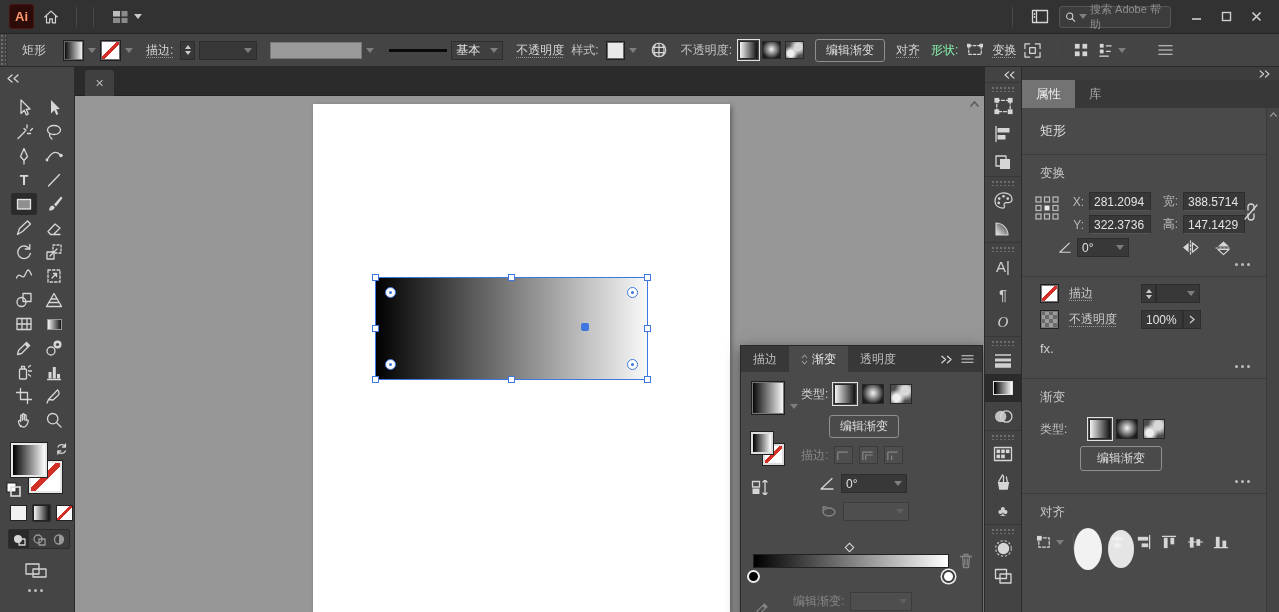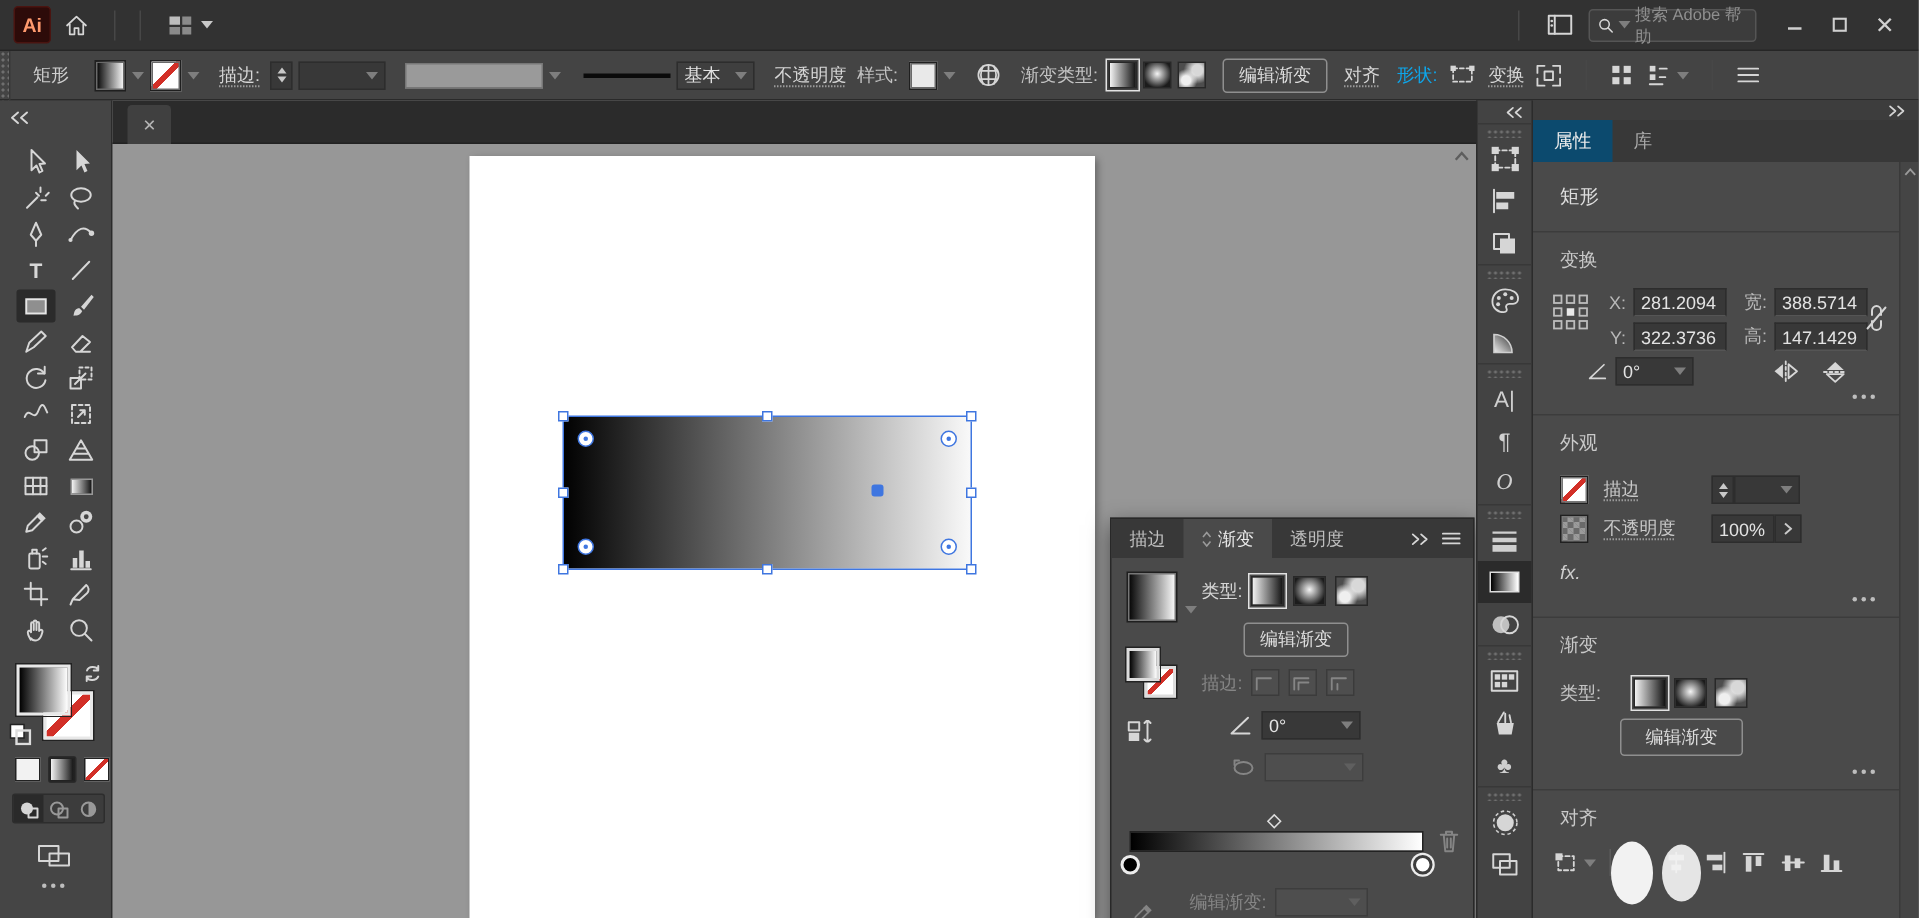--- a/index.html
+++ b/index.html
@@ -115,21 +115,21 @@
   .strip-grip { height:6px; margin:0 6px; }
   .sicon { height:28px; display:flex; align-items:center; justify-content:center; color:#cfcfcf; }
   .sicon.active { background:#2b2b2b; }
   .schar { font-size:15px; color:#cfcfcf; }
 
   
   #props { width:257px; background:#4a4a4a; position:relative; font-size:12px; }
   #props-head { height:13px; display:flex; justify-content:flex-end; align-items:center; padding-right:8px; background:#3d3d3d; }
   #props-tabs { height:28px; background:#383838; display:flex; align-items:stretch; }
   .ptab { padding:0 14px; display:flex; align-items:center; font-size:12.5px; color:#a8a8a8; }
-  .ptab.active { background:#0c4a6e; color:#ededed; }
+  .ptab.active { background:#737373; color:#ededed; }
   #props-scroll { position:absolute; right:0; top:41px; width:13px; bottom:0; display:flex; flex-direction:column; align-items:center; background:#454545; border-left:1px solid #3a3a3a; }
   #props-body { position:absolute; left:0; top:41px; right:13px; bottom:0; padding:8px 0 0 0; overflow:hidden; }
   .sec-title { color:#c9c9c9; font-size:12.5px; padding:4px 0 6px 18px; }
   .divider { border-top:1px solid #3c3c3c; margin:6px 0; }
   .more-row { display:flex; justify-content:flex-end; padding:2px 16px 4px 0; }
   #objtype { color:#dedede; font-size:13px; padding:6px 0 8px 18px; }
   .trow { display:flex; align-items:center; gap:5px; margin:4px 0 4px 44px; }
   .tlabel { color:#b9b9b9; width:18px; text-align:right; }
   .tlabel.w { width:22px; }
   .tin { width:62px; }
@@ -241,29 +241,29 @@
     <span class="dotlink" style="margin-left:6px;">不透明度</span>
     <span style="color:#c3c3c3;">样式:</span>
     <div class="cb-group">
       <div class="sw" style="width:19px;height:19px;background:#e9e9e9;"></div>
       <span class="cv dim"></span>
     </div>
     <svg class="ic" style="margin:0 6px;" width="18" height="18" viewBox="0 0 20 20">
         <circle class="s" cx="10" cy="10" r="7.5"></circle>
         <path class="s" d="M4 7h12 M4 13h12 M10 2.5v15 M6 3.5c-2 4-2 9 0 13 M14 3.5c2 4 2 9 0 13"></path>
       </svg>
-    <span style="color:#c3c3c3;">渐变类型:</span>
+    <span style="color:#c3c3c3;">不透明度:</span>
     <div class="cb-group">
       <div class="gtbtn grad-wb sel"></div>
       <div class="gtbtn grad-rad"></div>
       <div class="gtbtn grad-ff"></div>
     </div>
     <button class="btn-outline" style="margin:0 4px;">编辑渐变</button>
     <span class="dotlink">对齐</span>
-    <span style="color:#0ea5e9;margin-left:4px;">形状:</span>
+    <span style="color:#86efac;margin-left:4px;">形状:</span>
     <svg class="ic" width="20" height="16" viewBox="0 0 22 18">
         <rect class="s" x="4" y="4" width="14" height="10" stroke-dasharray="3 2"></rect>
         <rect class="f" x="2" y="2" width="4" height="4"></rect>
         <rect class="f" x="16" y="2" width="4" height="4"></rect>
       </svg>
     <span class="dotlink">变换</span>
     <svg class="ic" width="19" height="17" viewBox="0 0 20 18">
         <path class="s" d="M7 2H2v5 M13 2h5v5 M2 11v5h5 M18 11v5h-5"></path>
         <rect class="s" x="7" y="6" width="6" height="6"></rect>
       </svg>
@@ -861,21 +861,20 @@
               <span class="dots3">
                 <i></i>
                 <i></i>
                 <i></i>
               </span>
             </div>
         </div>
         <div class="divider"></div>
 
         <div>
-          <div class="sec-title">外观</div>
           <div class="app-row">
             <div class="app-sw none-sw"></div>
             <span class="app-label dotlink">描边</span>
             <div style="display:flex;">
               <div class="stepper">
                   <i class="up"></i>
                   <i class="dn"></i>
                 </div>
               <div class="ddfield" style="width:44px;">
                   <span></span>
@@ -891,21 +890,21 @@
                   <span>100%</span>
                 </div>
               <div class="ddfield" style="width:18px;justify-content:center;">
                   <svg class="ic" width="6" height="9" viewBox="0 0 6 9">
                     <path d="M1 1 L5 4.5 L1 8" fill="none" stroke="#c9c9c9" stroke-width="1.3"></path>
                   </svg>
                 </div>
             </div>
           </div>
           <div class="app-row" style="margin-top:12px;">
-            <span style="font-style:italic;color:#cdcdcd;font-size:13px;">fx.</span>
+            <span style="color:#cdcdcd;font-size:13px;">fx.</span>
           </div>
           <div class="more-row">
               <span class="dots3">
                 <i></i>
                 <i></i>
                 <i></i>
               </span>
             </div>
         </div>
         <div class="divider"></div>

